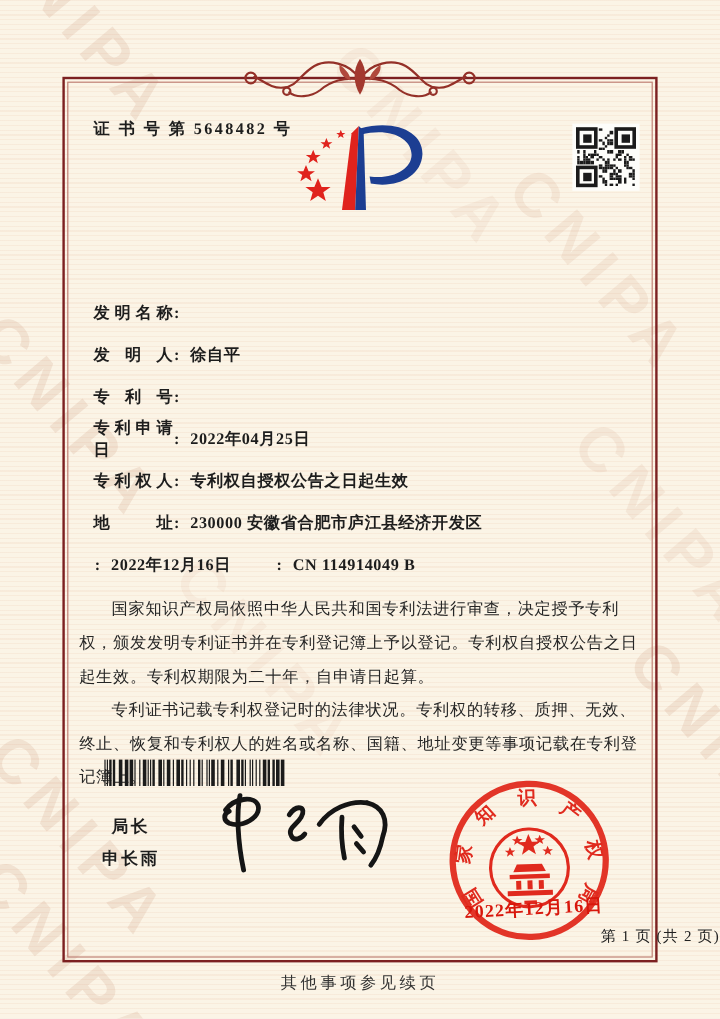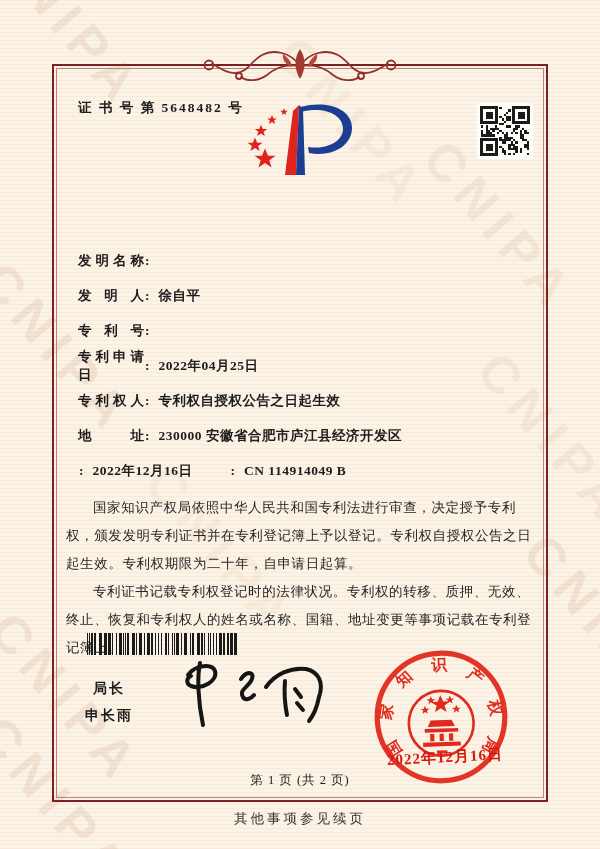--- a/index.html
+++ b/index.html
@@ -38,21 +38,21 @@
     letter-spacing:0.6px;color:#262626;}
   .barcode{position:absolute;left:85px;top:633px;width:158px;height:22px;z-index:3;}
   .signer{position:absolute;left:85px;top:680px;z-index:3;font-size:14px;font-weight:bold;text-align:center;}
   .signer div{margin-bottom:9px;letter-spacing:2px;}
   .signature{position:absolute;left:178px;top:655px;z-index:4;}
   .seal{position:absolute;left:372px;top:648px;width:138px;height:138px;z-index:3;
     transform:rotate(-2deg);}
   .seal-date{position:absolute;left:362px;top:748px;width:166px;text-align:center;
     font-size:15px;font-weight:bold;color:#d8170c;letter-spacing:1px;
     transform:rotate(-3deg);z-index:5;}
-  .page-footer{position:absolute;left:0;right:0;top:772px;text-align:center;
+  .page-footer{position:absolute;left:0;right:0;top:772px;text-align:right;
     font-size:12.5px;z-index:3;letter-spacing:1px;color:#222;}
   .cont-note{position:absolute;left:0;right:0;top:810px;text-align:center;
     font-size:13.5px;letter-spacing:3px;z-index:3;color:#333;}
 </style>
 </head>
 <body>
 
 <div class="page">
 
   <span class="wm" style="left:-34px;top:-10px;">CNIPA</span>

